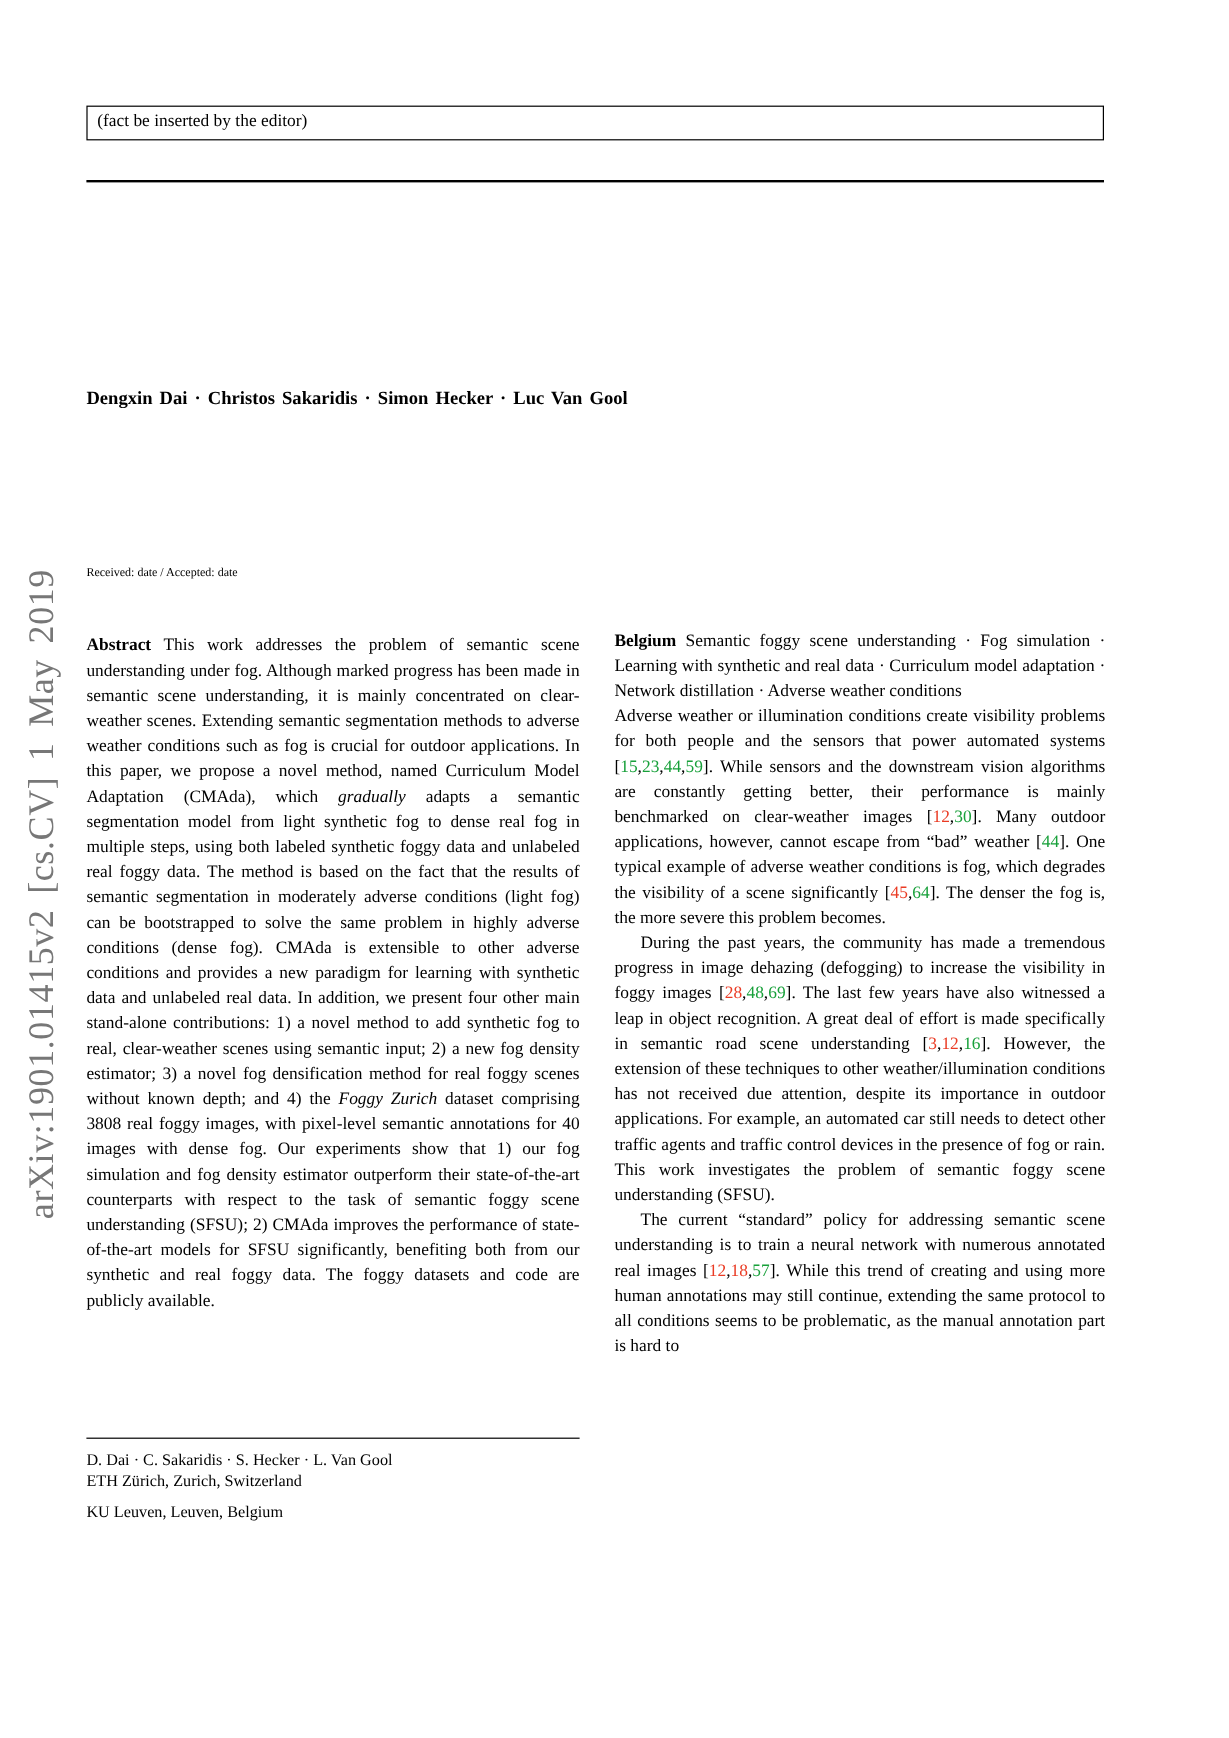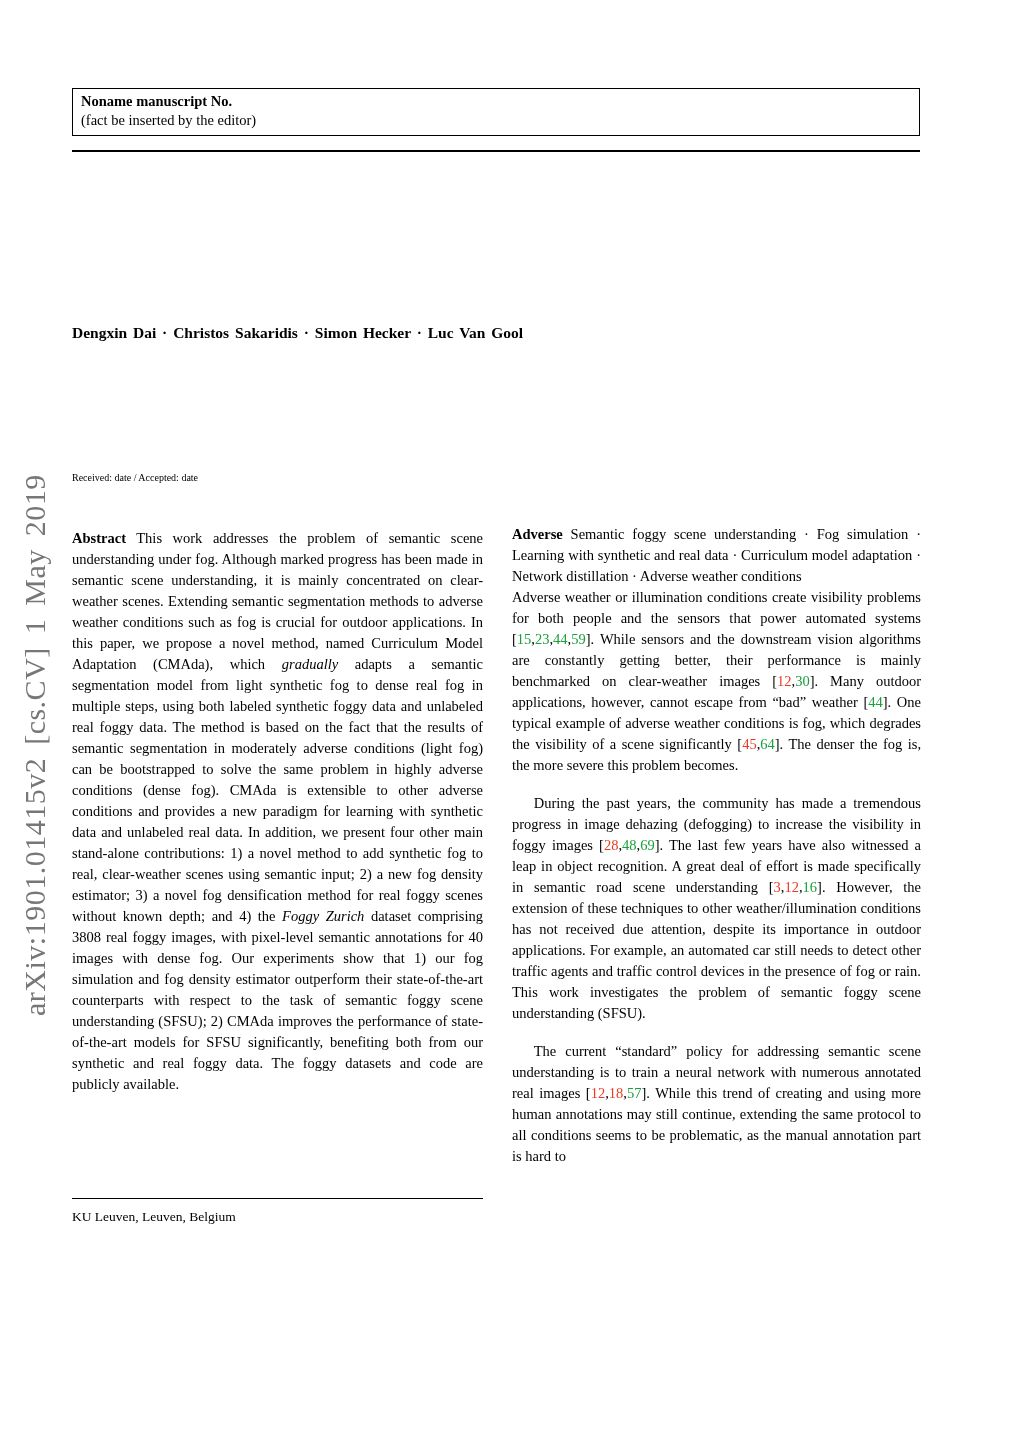--- a/index.html
+++ b/index.html
@@ -82,69 +82,72 @@
   .bold { font-weight: bold; }
 
   .section-heading {
     font-weight: bold;
     font-size: 15.5px;
     margin: 44px 0 16px 0;
     text-align: left;
   }
 
   .para { margin: 0; }
-  .para + .para { text-indent: 1.5em; margin-top: 17px; }
+  .para + .para { text-indent: 1.5em; }
 
   .footnote {
     position: absolute;
     left: 72px; top: 1198px;
     width: 411px;
     border-top: 1px solid #000;
     padding-top: 9px;
     font-size: 13.5px;
     line-height: 17px;
   }
   .footnote .block + .block { margin-top: 9px; }
   .footnote div { margin: 0; }
 </style>
 </head>
 <body>
 
 <div class="page">
 
   <div class="header-box">
-    <div class="l1">Noname manuscript No.</div>
     <div class="l2">(fact be inserted by the editor)</div>
   </div>
 
   <div class="header-rule"></div>
 
   <div class="arxiv-stamp">arXiv:1901.01415v2 [cs.CV] 1 May 2019</div>
 
 
   <div class="authors-line">Dengxin Dai · Christos Sakaridis · Simon Hecker · Luc Van Gool</div>
 
   <div class="received-line">Received: date / Accepted: date</div>
 
   <div class="col col-left">
     <div class="abstract">
       <p><span class="bold">Abstract</span><span><span> This work addresses the problem of semantic scene understanding under fog. Although marked progress has been made in semantic scene understanding, it is mainly concentrated on clear-weather scenes. Extending semantic segmentation methods to adverse weather conditions such as fog is crucial for outdoor applications. In this paper, we propose a novel method, named Curriculum Model Adaptation (CMAda), which </span><span style="font-style: italic;">gradually</span><span> adapts a semantic segmentation model from light synthetic fog to dense real fog in multiple steps, using both labeled synthetic foggy data and unlabeled real foggy data. The method is based on the fact that the results of semantic segmentation in moderately adverse conditions (light fog) can be bootstrapped to solve the same problem in highly adverse conditions (dense fog). CMAda is extensible to other adverse conditions and provides a new paradigm for learning with synthetic data and unlabeled real data. In addition, we present four other main stand-alone contributions: 1) a novel method to add synthetic fog to real, clear-weather scenes using semantic input; 2) a new fog density estimator; 3) a novel fog densification method for real foggy scenes without known depth; and 4) the </span><span style="font-style: italic;">Foggy Zurich</span><span> dataset comprising 3808 real foggy images, with pixel-level semantic annotations for 40 images with dense fog. Our experiments show that 1) our fog simulation and fog density estimator outperform their state-of-the-art counterparts with respect to the task of semantic foggy scene understanding (SFSU); 2) CMAda improves the performance of state-of-the-art models for SFSU significantly, benefiting both from our synthetic and real foggy data. The foggy datasets and code are publicly available.</span></span></p>
     </div>
   </div>
 
   <div class="col col-right">
     <div class="kw">
-      <p><span class="bold">Adverse</span><span><span> Semantic foggy scene understanding · Fog simulation · Learning with synthetic and real data · Curriculum model adaptation · Network distillation · Adverse weather conditions</span></span></p>
+      <p><span class="bold">Belgium</span><span><span> Semantic foggy scene understanding · Fog simulation · Learning with synthetic and real data · Curriculum model adaptation · Network distillation · Adverse weather conditions</span></span></p>
     </div>
 
 
     <p class="para"><span>Adverse weather or illumination conditions create visibility problems for both people and the sensors that power automated systems [</span><span style="color: rgb(24, 160, 58);">15</span><span>,</span><span style="color: rgb(24, 160, 58);">23</span><span>,</span><span style="color: rgb(24, 160, 58);">44</span><span>,</span><span style="color: rgb(24, 160, 58);">59</span><span>]. While sensors and the downstream vision algorithms are constantly getting better, their performance is mainly benchmarked on clear-weather images [</span><span style="color: rgb(234, 59, 36);">12</span><span>,</span><span style="color: rgb(24, 160, 58);">30</span><span>]. Many outdoor applications, however, cannot escape from “bad” weather [</span><span style="color: rgb(24, 160, 58);">44</span><span>]. One typical example of adverse weather conditions is fog, which degrades the visibility of a scene significantly [</span><span style="color: rgb(234, 59, 36);">45</span><span>,</span><span style="color: rgb(24, 160, 58);">64</span><span>]. The denser the fog is, the more severe this problem becomes.</span></p>
     <p class="para"><span>During the past years, the community has made a tremendous progress in image dehazing (defogging) to increase the visibility in foggy images [</span><span style="color: rgb(234, 59, 36);">28</span><span>,</span><span style="color: rgb(24, 160, 58);">48</span><span>,</span><span style="color: rgb(24, 160, 58);">69</span><span>]. The last few years have also witnessed a leap in object recognition. A great deal of effort is made specifically in semantic road scene understanding [</span><span style="color: rgb(234, 59, 36);">3</span><span>,</span><span style="color: rgb(234, 59, 36);">12</span><span>,</span><span style="color: rgb(24, 160, 58);">16</span><span>]. However, the extension of these techniques to other weather/illumination conditions has not received due attention, despite its importance in outdoor applications. For example, an automated car still needs to detect other traffic agents and traffic control devices in the presence of fog or rain. This work investigates the problem of semantic foggy scene understanding (SFSU).</span></p>
     <p class="para"><span>The current “standard” policy for addressing semantic scene understanding is to train a neural network with numerous annotated real images [</span><span style="color: rgb(234, 59, 36);">12</span><span>,</span><span style="color: rgb(234, 59, 36);">18</span><span>,</span><span style="color: rgb(24, 160, 58);">57</span><span>]. While this trend of creating and using more human annotations may still continue, extending the same protocol to all conditions seems to be problematic, as the manual annotation part is hard to</span></p>
   </div>
 
   <div class="footnote">
     <div class="block">
+      <div>D. Dai · C. Sakaridis · S. Hecker · L. Van Gool</div>
+      <div>ETH Zürich, Zurich, Switzerland</div>
+    </div>
+    <div class="block">
       <div>KU Leuven, Leuven, Belgium</div>
     </div>
   </div>
 
 </div>
 
 </body></html>

